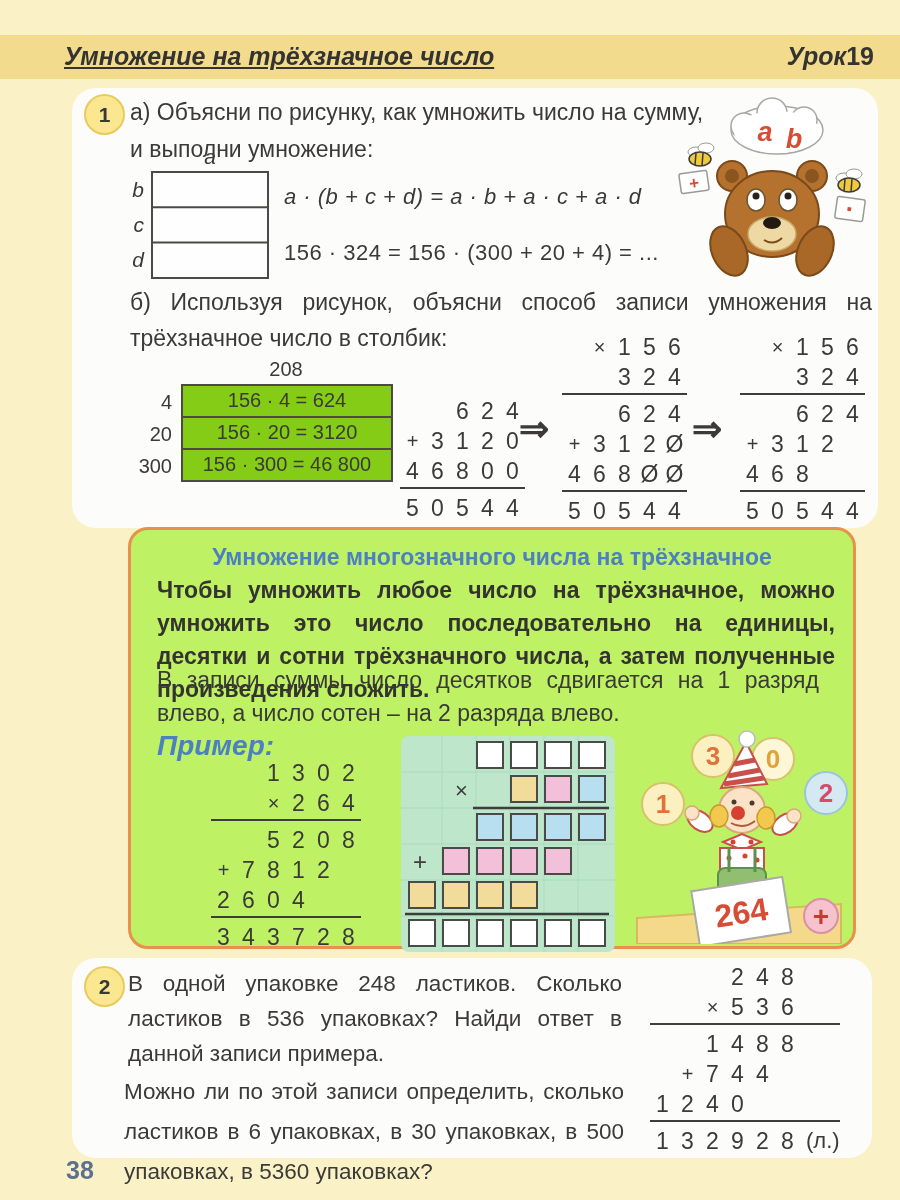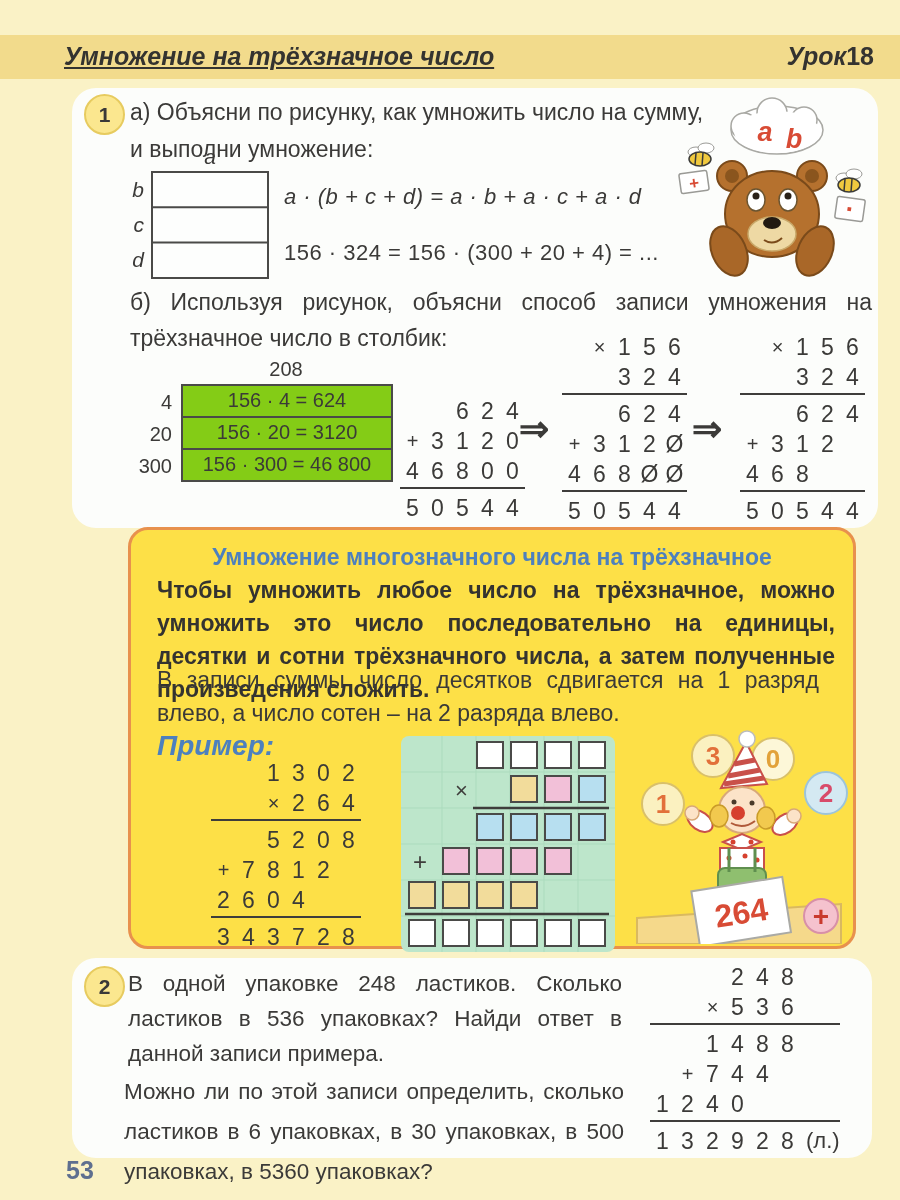--- a/index.html
+++ b/index.html
@@ -37,37 +37,37 @@
   .t156-cell{width:212px;border:2px solid #4A4A48;text-align:center;line-height:29px;font-size:20px;background:#84cc16;box-sizing:border-box;}
   
   .cm{position:absolute;}
   .cm-row{display:flex;height:30px;align-items:center;white-space:nowrap;}
   .cm-cell{display:inline-block;width:25px;text-align:center;font-size:23px;color:var(--ink);}
   .cm-sign{font-size:20px;}
   .cm-rule{border-bottom:2px solid #3E3D3B;padding-bottom:1px;margin-bottom:4px;}
   .cm-suffix{font-size:22px;margin-left:6px;}
   .arrow{position:absolute;font-size:36px;color:var(--ink);font-weight:bold;}
   
-  #rulebox{position:absolute;left:128px;top:527px;width:728px;height:422px;background:#fde047;
+  #rulebox{position:absolute;left:128px;top:527px;width:728px;height:422px;background:#bef264;
            border:3px solid var(--orange);border-radius:20px;box-sizing:border-box;}
   .rb-title{position:absolute;left:0;top:14px;width:100%;text-align:center;font-size:23px;font-weight:bold;color:var(--blue);}
   .rb-bold{position:absolute;left:26px;top:44px;width:678px;font-size:23px;font-weight:bold;line-height:33px;color:#343330;}
   .rb-norm{position:absolute;left:26px;top:134px;width:662px;font-size:23px;line-height:33px;}
   .rb-primer{position:absolute;left:26px;top:200px;font-size:28px;font-weight:bold;font-style:italic;color:var(--blue);}
   .pagenum{position:absolute;left:66px;top:1156px;font-size:25px;font-weight:bold;color:var(--page_num);}
 </style>
 </head>
 <body>
 
 <div id="page">
 
   <div class="band">
     <div class="band-title">Умножение на трёхзначное число</div>
     <div class="band-lesson">
-      <span class="w">Урок</span><span>18</span>
+      <span class="w">Урок</span><span>19</span>
     </div>
   </div>
 
   <div class="panel" id="panel1">
     <div class="badge" style="left:12px;top:6px;">1</div>
     <div class="abs task-text" style="left:58px;top:6px;">а) Объясни по рисунку, как умножить число на сумму,</div>
     <div class="abs task-text" style="left:58px;top:43px;">и выполни умножение:</div>
 
     <svg class="abs" style="left:46px;top:58px;" width="160" height="142" viewBox="0 0 160 142">
       <text x="92" y="18" text-anchor="middle" font-size="21" font-style="italic" fill="#3B3A38">a</text>
@@ -470,14 +470,14 @@
           <span class="cm-cell">3</span>
           <span class="cm-cell">2</span>
           <span class="cm-cell">9</span>
           <span class="cm-cell">2</span>
           <span class="cm-cell">8</span>
           <span class="cm-suffix">(л.)</span>
         </div>
       </div>
   </div>
 
-  <div class="pagenum">53</div>
+  <div class="pagenum">38</div>
 </div>
 
 </body></html>

